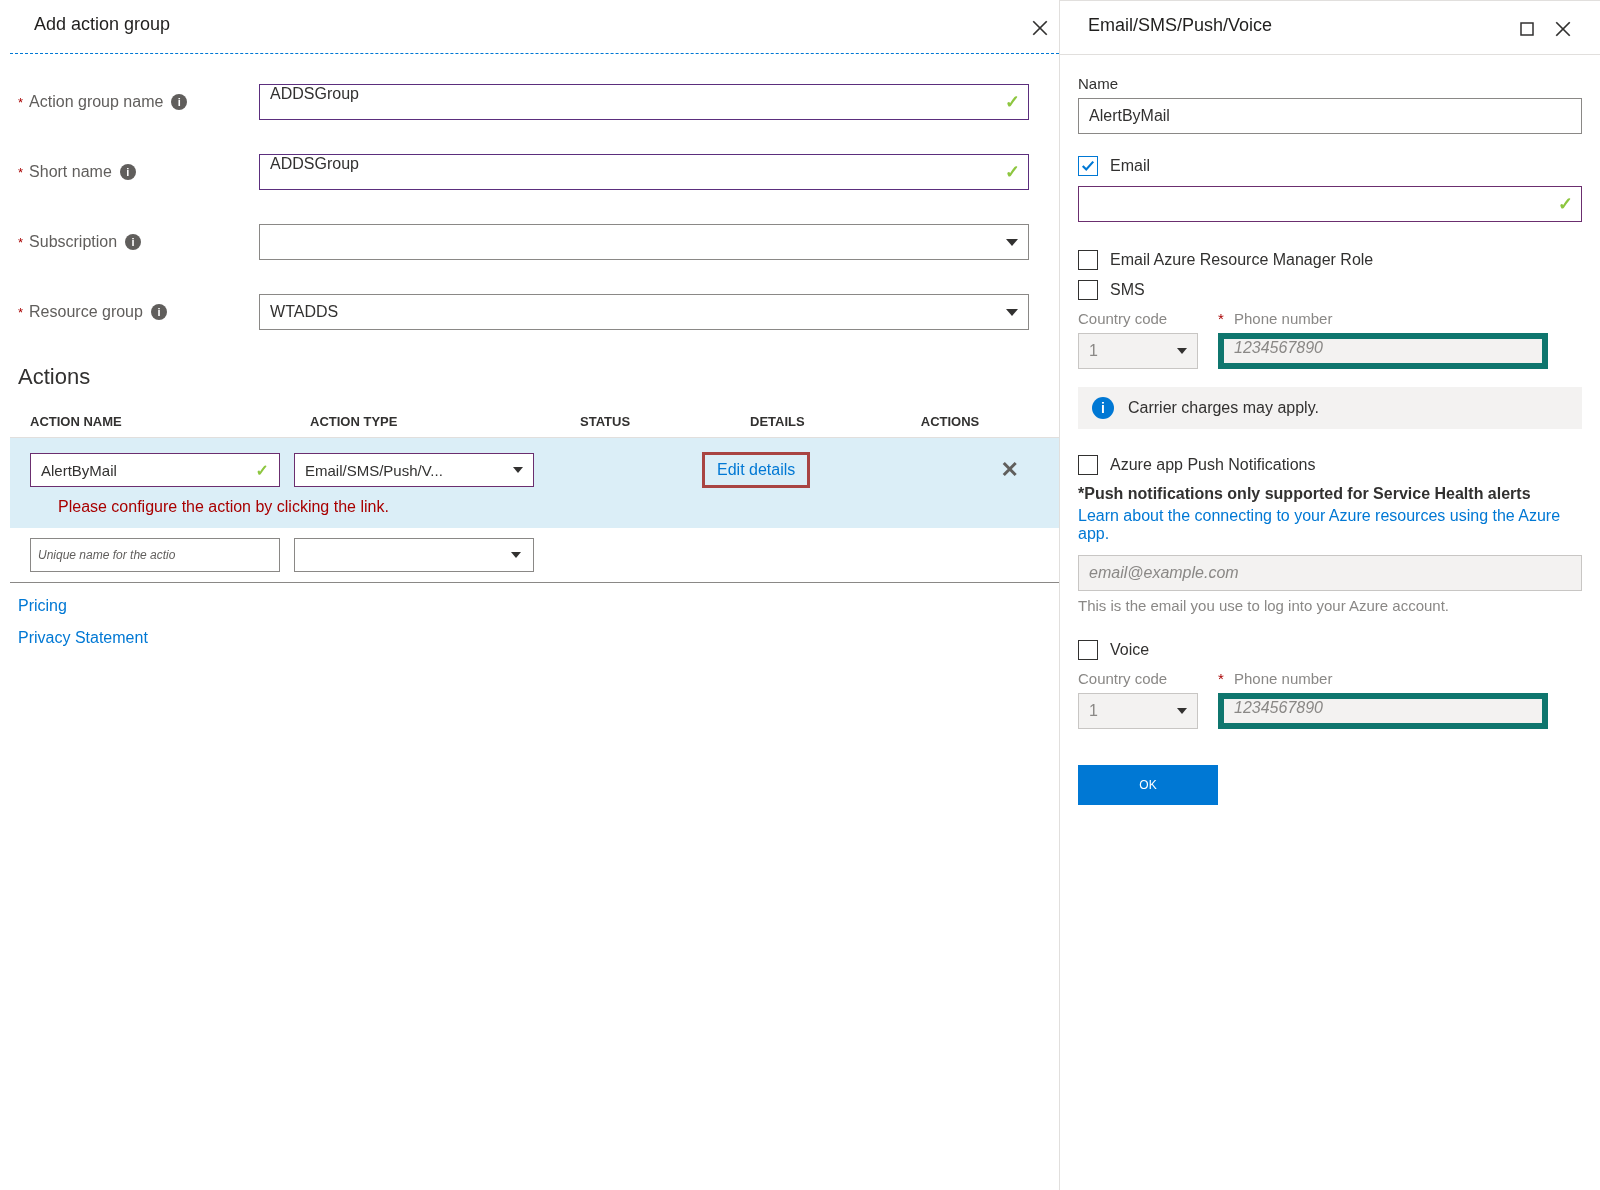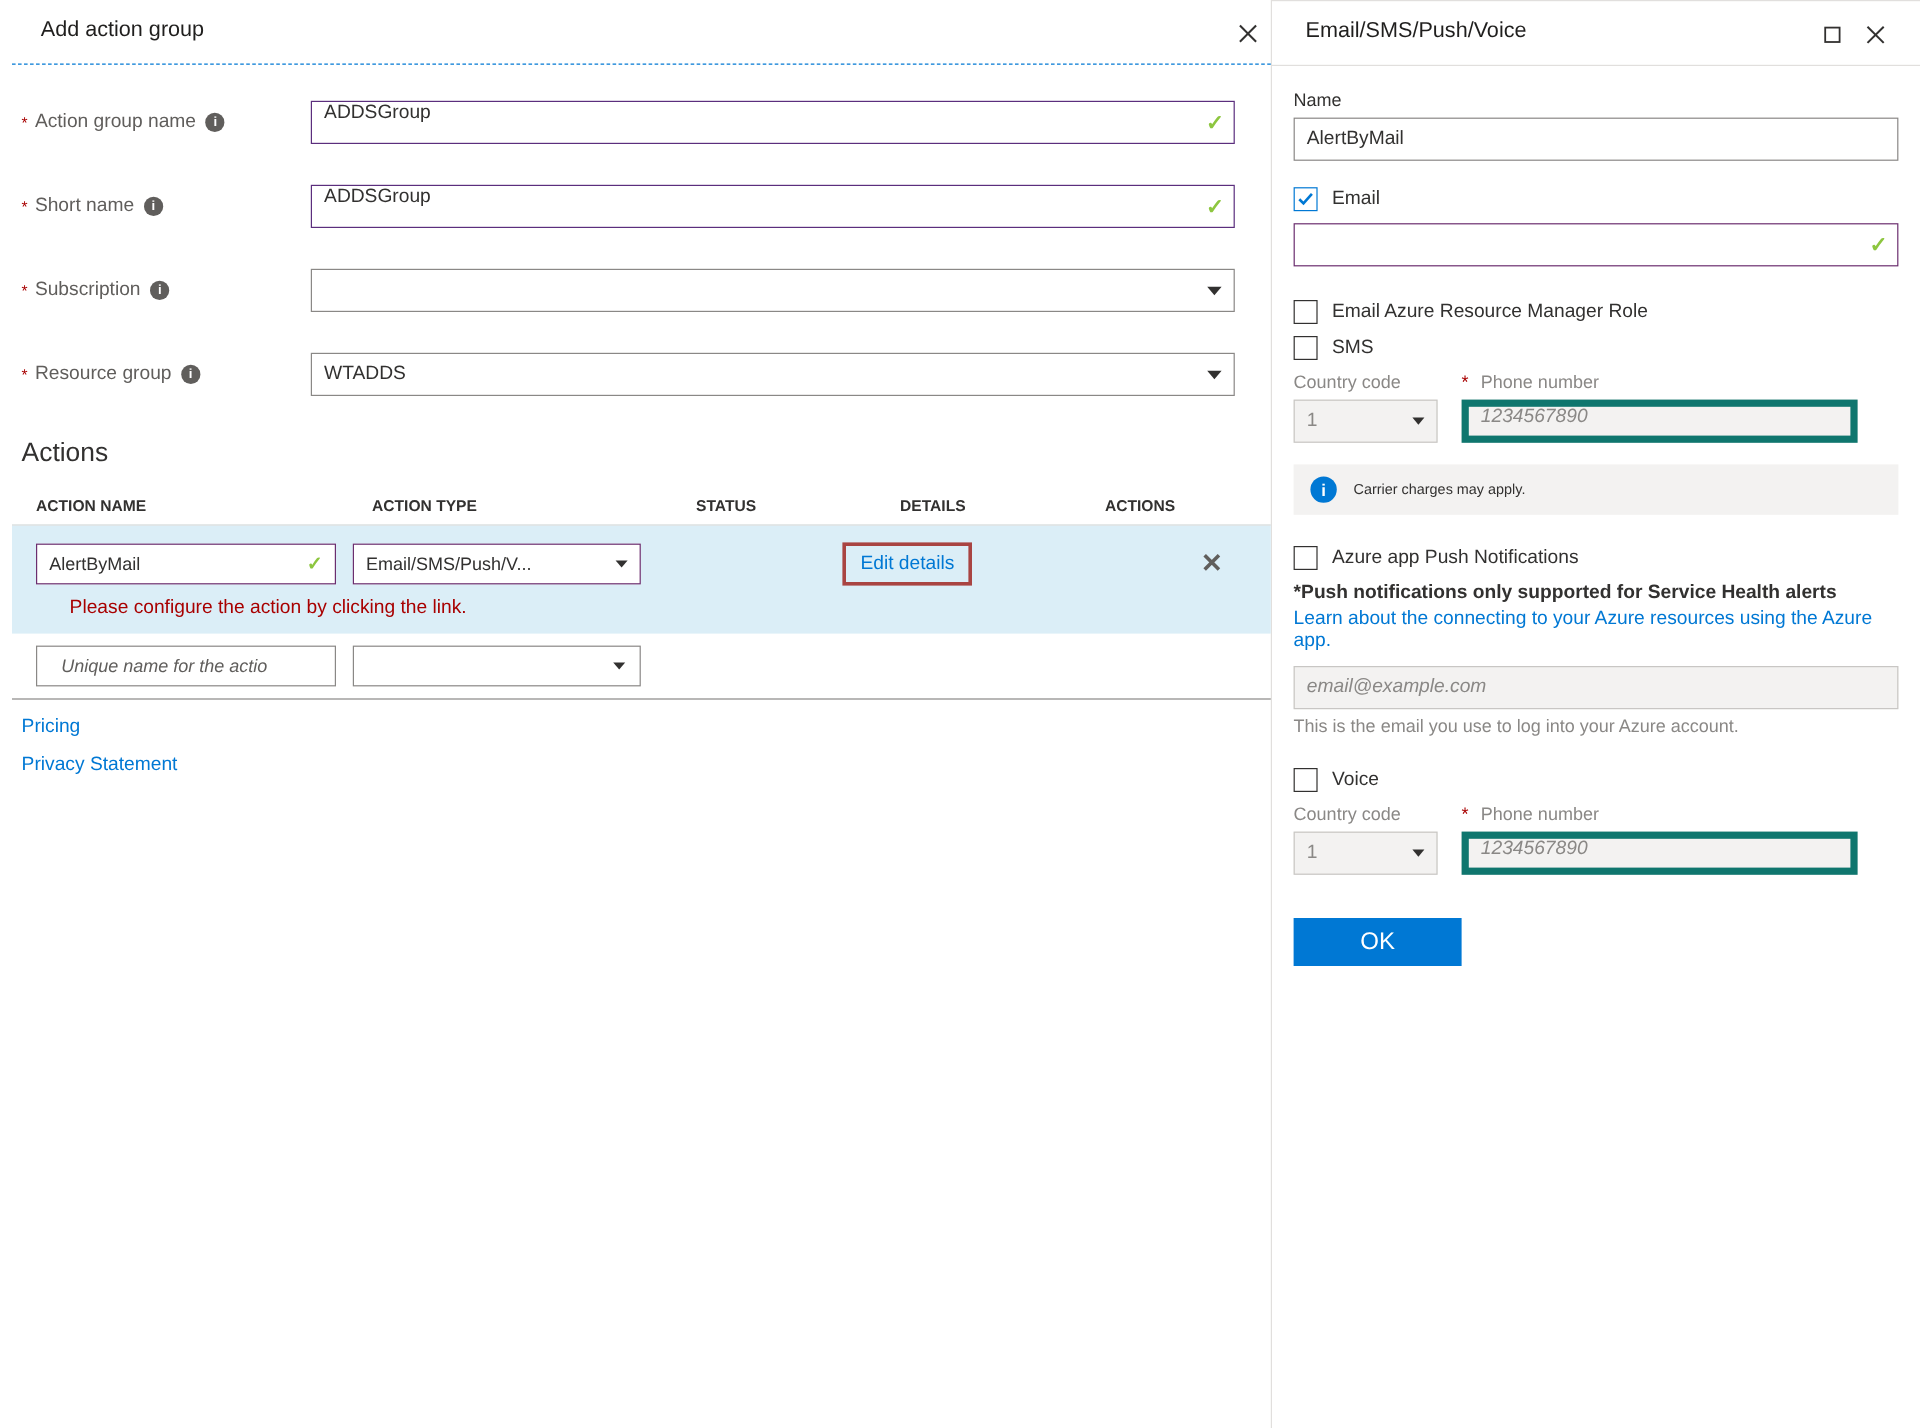--- a/index.html
+++ b/index.html
@@ -126,21 +126,21 @@
     border:3px solid #a94442;padding:6px 12px;
   }
   .remove-x {
     color:#605e5c;font-size:22px;font-weight:bold;cursor:pointer;margin-left:auto;margin-right:20px;
   }
   .error-text{color:#a80000;font-size:16px;margin-top:10px;margin-left:28px;}
   .blank-row {
     display:flex;gap:14px;padding:10px 20px;border-bottom:1px solid #8a8886;
   }
   .blank-input{
-    height:34px;border:1px solid #8a8886;padding:0 20px;font-size:15px;font-style:italic;color:#605e5c;width:250px;
+    height:34px;border:1px solid #8a8886;padding:0 7px;font-size:12px;font-style:italic;color:#605e5c;width:250px;
     display:flex;align-items:center;background:#fff;
   }
   .blank-select{
     height:34px;border:1px solid #8a8886;width:240px;display:flex;align-items:center;justify-content:flex-end;padding:0 12px;background:#fff;cursor:pointer;
   }
   .link-text{color:#0078d4;font-size:16px;cursor:pointer;margin:14px 0 0 8px;display:block;}
 
   
   .r-sep{border-top:1px solid #e1dfdd;margin:6px -18px 20px -18px;}
   .r-label{font-size:15px;color:#323130;margin-bottom:6px;display:block;}
@@ -179,21 +179,21 @@
     display:flex;align-items:center;justify-content:center;
   }
   .note-bold{font-weight:700;font-size:16px;margin:4px 0;}
   .note-link{color:#0078d4;font-size:16px;cursor:pointer;}
   .disabled-input{
     width:100%;height:36px;border:1px solid #c8c6c4;background:#f3f2f1;padding:0 10px;font-size:16px;font-style:italic;color:#8a8886;
     display:flex;align-items:center;margin:12px 0 6px 0;
   }
   .helper-text{font-size:15px;color:#8a8886;margin-bottom:26px;}
   .ok-btn{
-    width:140px;height:40px;background:#0078d4;color:#fff;font-size:20px;border:none;cursor:pointer;margin-top:18px;
+    width:140px;height:40px;background:#0078d4;color:#fff;font-size:12px;border:none;cursor:pointer;margin-top:18px;
   }
 </style>
 </head>
 <body>
 
 <div class="left-panel">
   <div class="panel-header">
     <div class="panel-title">Add action group</div>
     <div class="icon-btn">
       <svg viewBox="0 0 16 16" width="18" height="18">
@@ -355,21 +355,21 @@
     <div class="field-col">
       <span class="sub-label"><span class="req">*</span> <span>Phone number</span></span>
       <div class="phone-input">
         <span>1234567890</span>
       </div>
     </div>
   </div>
 
   <div class="info-banner">
     <div class="info-circle">i</div>
-    <span style="font-size:12px;text-align:center;">Carrier charges may apply.</span>
+    <span style="font-size:16px;text-align:center;">Carrier charges may apply.</span>
   </div>
 
   <div class="checkbox-row">
     <div class="checkbox">
       
     </div>
     <span class="cb-label">Azure app Push Notifications</span>
   </div>
   <div class="note-bold">*Push notifications only supported for Service Health alerts</div>
   <div class="note-link">Learn about the connecting to your Azure resources using the Azure app.</div>

